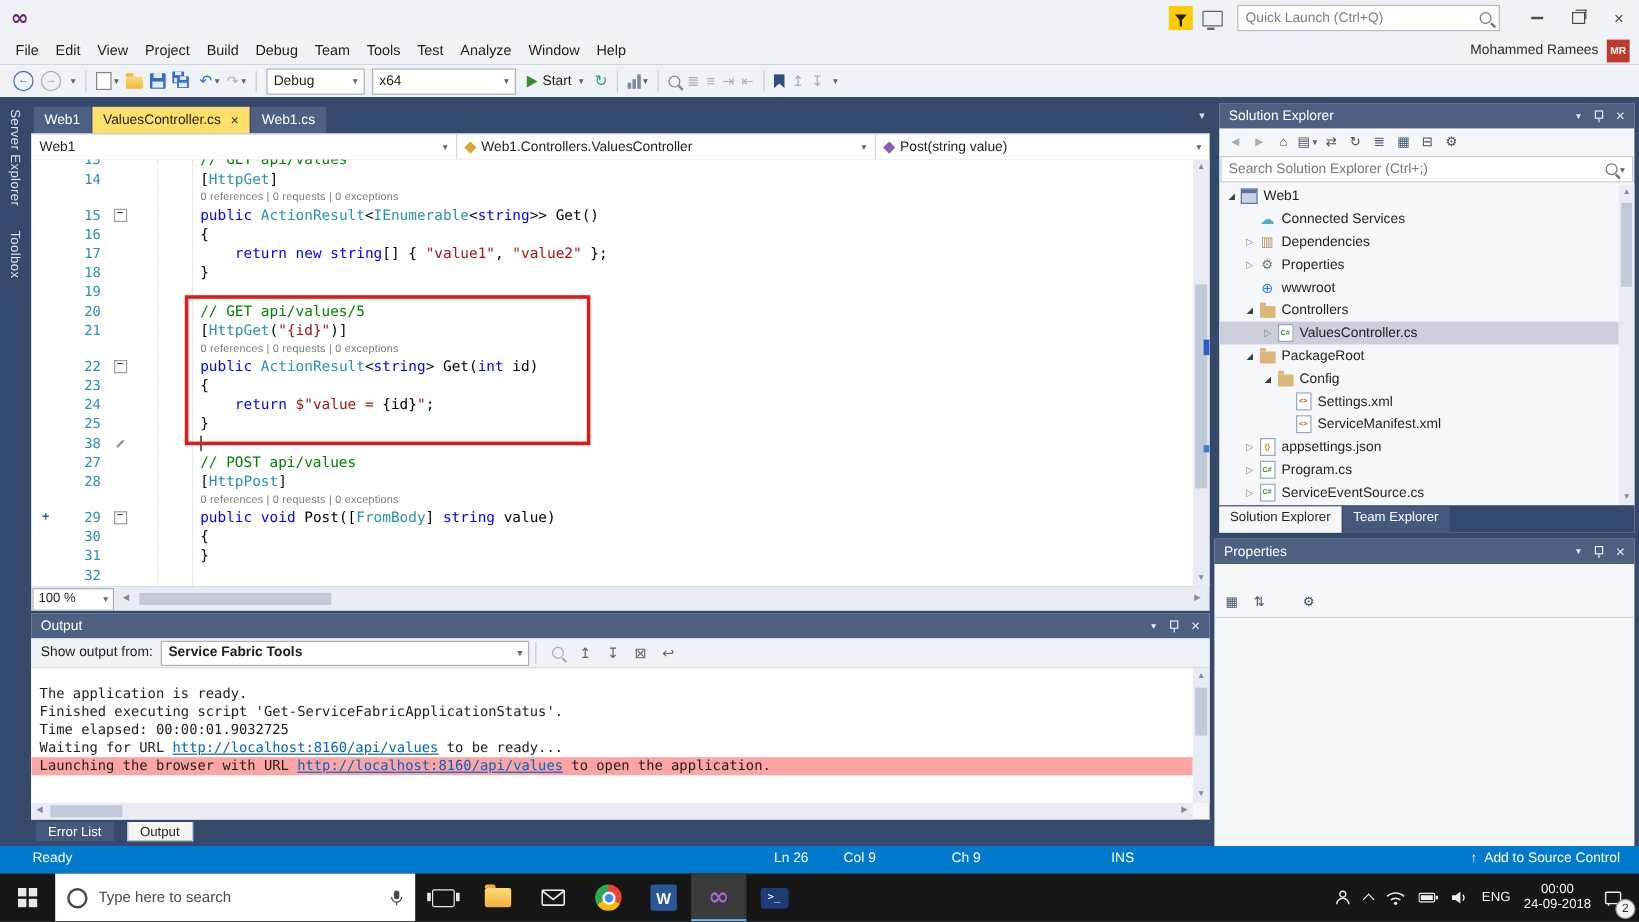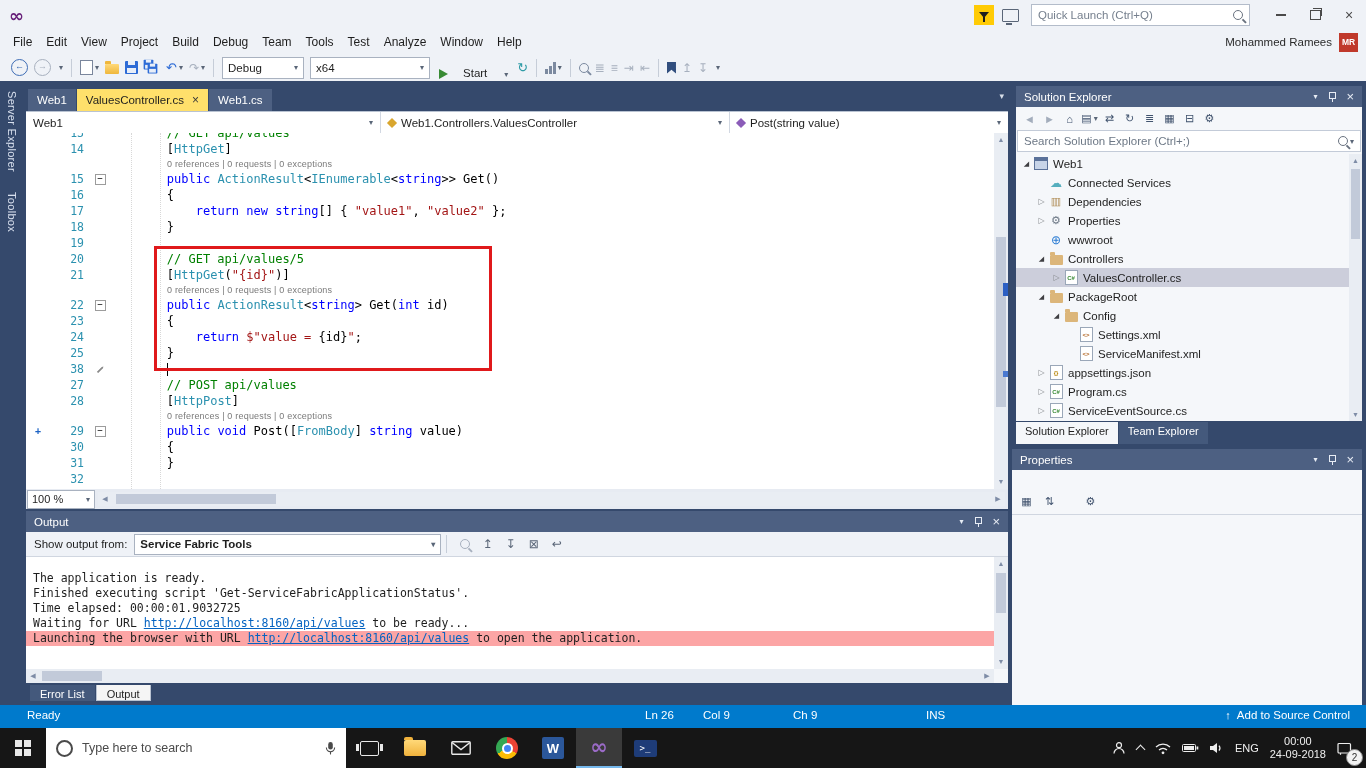--- a/index.html
+++ b/index.html
@@ -46,21 +46,21 @@
 .i-floppy{width:13px;height:13px;background:#2D6BD6;border-radius:1px;position:relative}
 .i-floppy::before{content:'';position:absolute;left:3px;top:0;width:7px;height:4px;background:#E8EEF8}
 .i-floppy::after{content:'';position:absolute;left:2px;bottom:1px;width:9px;height:5px;background:#E8EEF8}
 .floppy2{position:relative;width:16px;height:16px}
 .floppy2 .i-floppy{position:absolute;transform:scale(.75)}
 .floppy2 .f1{left:-2px;top:-2px}
 .floppy2 .f2{left:2px;top:2px}
 .tb-combo{margin:0 3px}
 .combo{height:20px;background:#FFFFFF;border:1px solid #A9B2C0;display:flex;align-items:center;font-size:11.5px;padding:0 5px;color:#1E1E1E}
 .combo .dd{margin-left:auto;padding-left:6px}
-.start-btn{display:flex;align-items:flex-end;gap:15px;padding:0 6px;font-size:11.5px}
+.start-btn{display:flex;align-items:center;gap:4px;padding:0 6px;font-size:11.5px}
 .play-tri{width:0;height:0;border-left:9px solid #388A34;border-top:5.5px solid transparent;border-bottom:5.5px solid transparent}
 .bars{display:flex;align-items:flex-end;gap:1.5px;height:12px}
 .bars i{display:block;width:2.5px;background:#7C8AA0}
 .flag{width:9px;height:12px;background:#314E7E;clip-path:polygon(0 0,100% 0,100% 100%,50% 68%,0 100%)}
 
 .main{position:absolute;left:0;top:81px;right:0;height:624px;background:#35496C}
 .side-strip{position:absolute;left:0;top:0;width:26px;bottom:0}
 .vtab{writing-mode:vertical-rl;color:#D8E0EE;font-size:11px;padding:10px 6px;letter-spacing:.3px}
 .editor{position:absolute;left:26px;top:0;width:982px;height:100%}
 .doc-tabs{position:absolute;left:2px;top:7px;height:23px;display:flex;align-items:flex-end}
@@ -115,21 +115,21 @@
 .out-toolbar{height:24px;background:#EFF2F7;display:flex;align-items:center;font-size:11.5px;padding:0 8px;border-bottom:1px solid #D0D6E0}
 .out-combo{width:295px;height:19px;margin-left:7px;font-weight:bold}
 .ot-icon{width:21px;height:19px;display:flex;align-items:center;justify-content:center;color:#5A6678;margin-left:2px;font-size:12px}
 .ot-icon.dim{color:#A7B0BE}
 .out-body{position:absolute;top:46px;left:0;right:14px;bottom:14px;background:#fff;font-family:"DejaVu Sans Mono",monospace;font-size:11.5px;line-height:15px;padding-top:14px;overflow:hidden}
 .orow{padding-left:7px;white-space:pre}
 .orow.hl{background:#fca5a5}
 .link{color:#0563C1;text-decoration:underline}
 .out-vscroll{position:absolute;right:0;top:46px;bottom:14px;width:14px;background:#E9EDF3}
 .out-hscroll{position:absolute;left:0;right:14px;bottom:0;height:14px;background:#E9EDF3}
-.bottom-tabs{position:absolute;left:4px;top:604px;height:16px;display:flex;gap:1px}
+.bottom-tabs{position:absolute;left:4px;top:604px;height:16px;display:flex;gap:11px}
 .btab{padding:3px 10px 0 10px;font-size:11px;background:#44597C;color:#fff}
 .btab.active{background:#F5F5F5;color:#1E1E1E;border:1px solid #B9C3D2;border-top:none}
 
 .right-panel{position:absolute;left:1012px;top:0;width:350px;height:100%}
 .se-panel{position:absolute;left:4px;top:5px;right:0;height:358px;background:#F5F7FA}
 .se-toolbar{height:23px;display:flex;align-items:center;padding:0 4px;gap:1px}
 .se-icon{width:19px;height:19px;display:flex;align-items:center;justify-content:center;font-size:11px;color:#41536E}
 .se-icon.dim{color:#A3ADBC}
 .se-search{height:20px;margin:0 1px;background:#fff;border:1px solid #C3CBD8;display:flex;align-items:center;padding:0 6px;font-size:11.5px;color:#6D7886}
 .se-search .mag{margin-left:auto;color:#6A7380}

